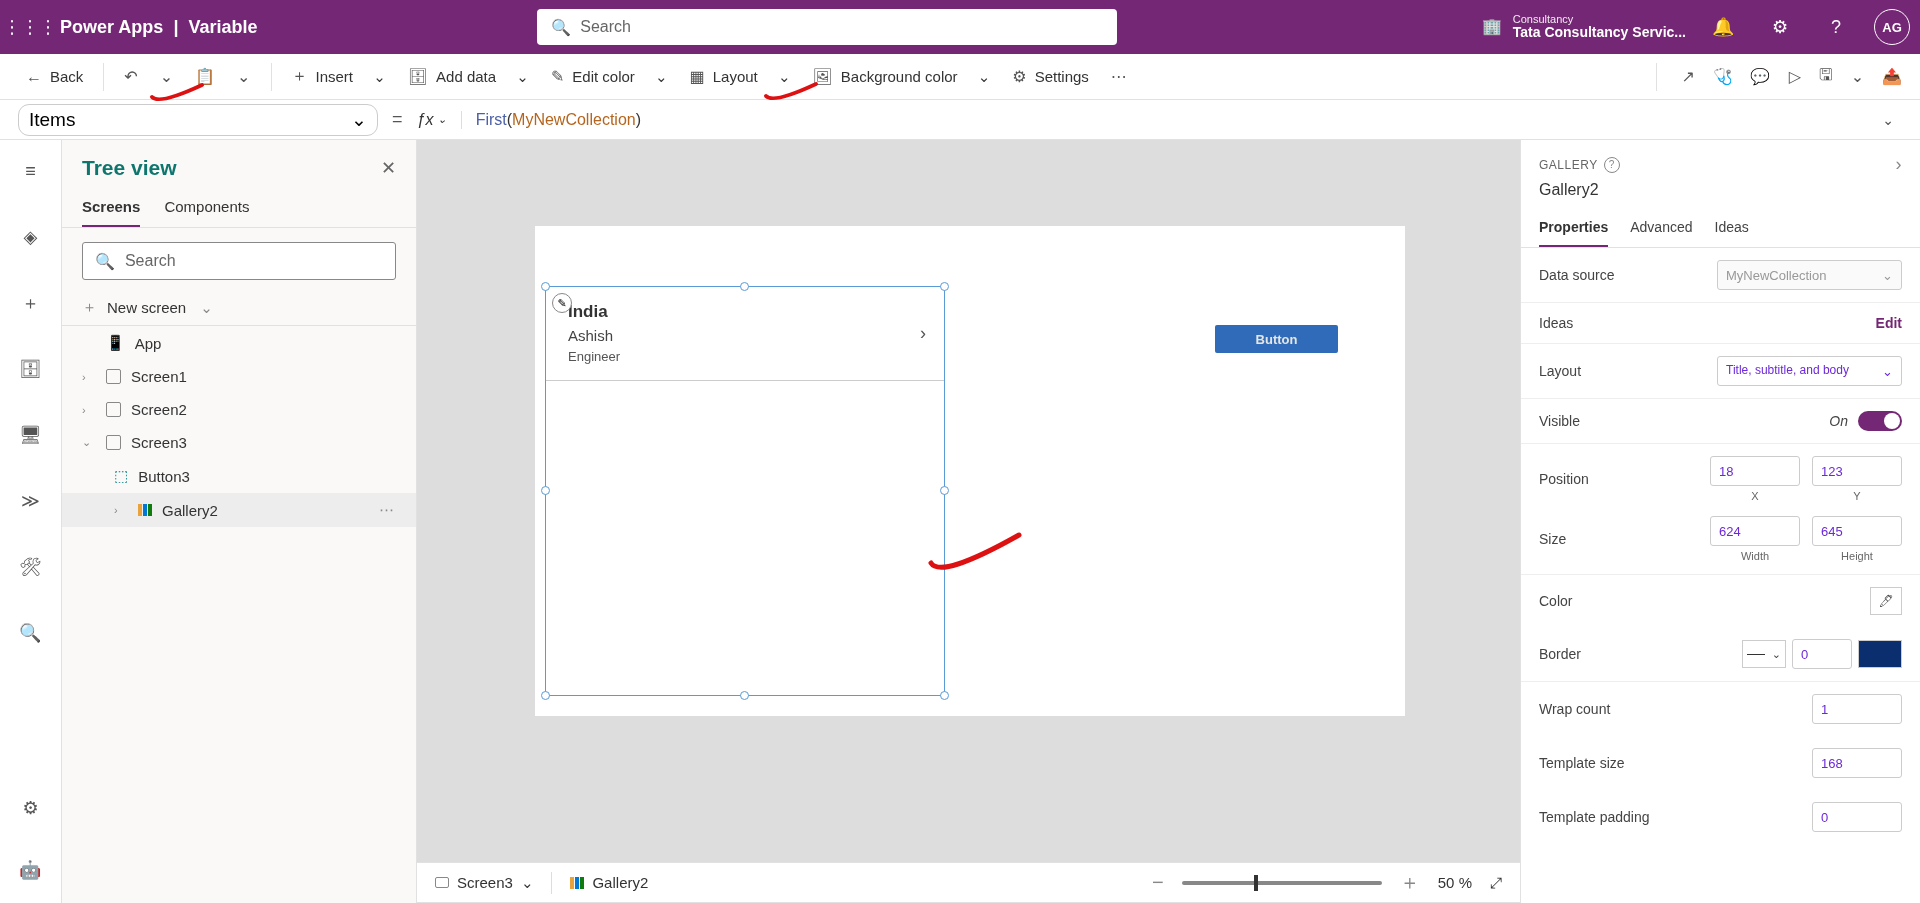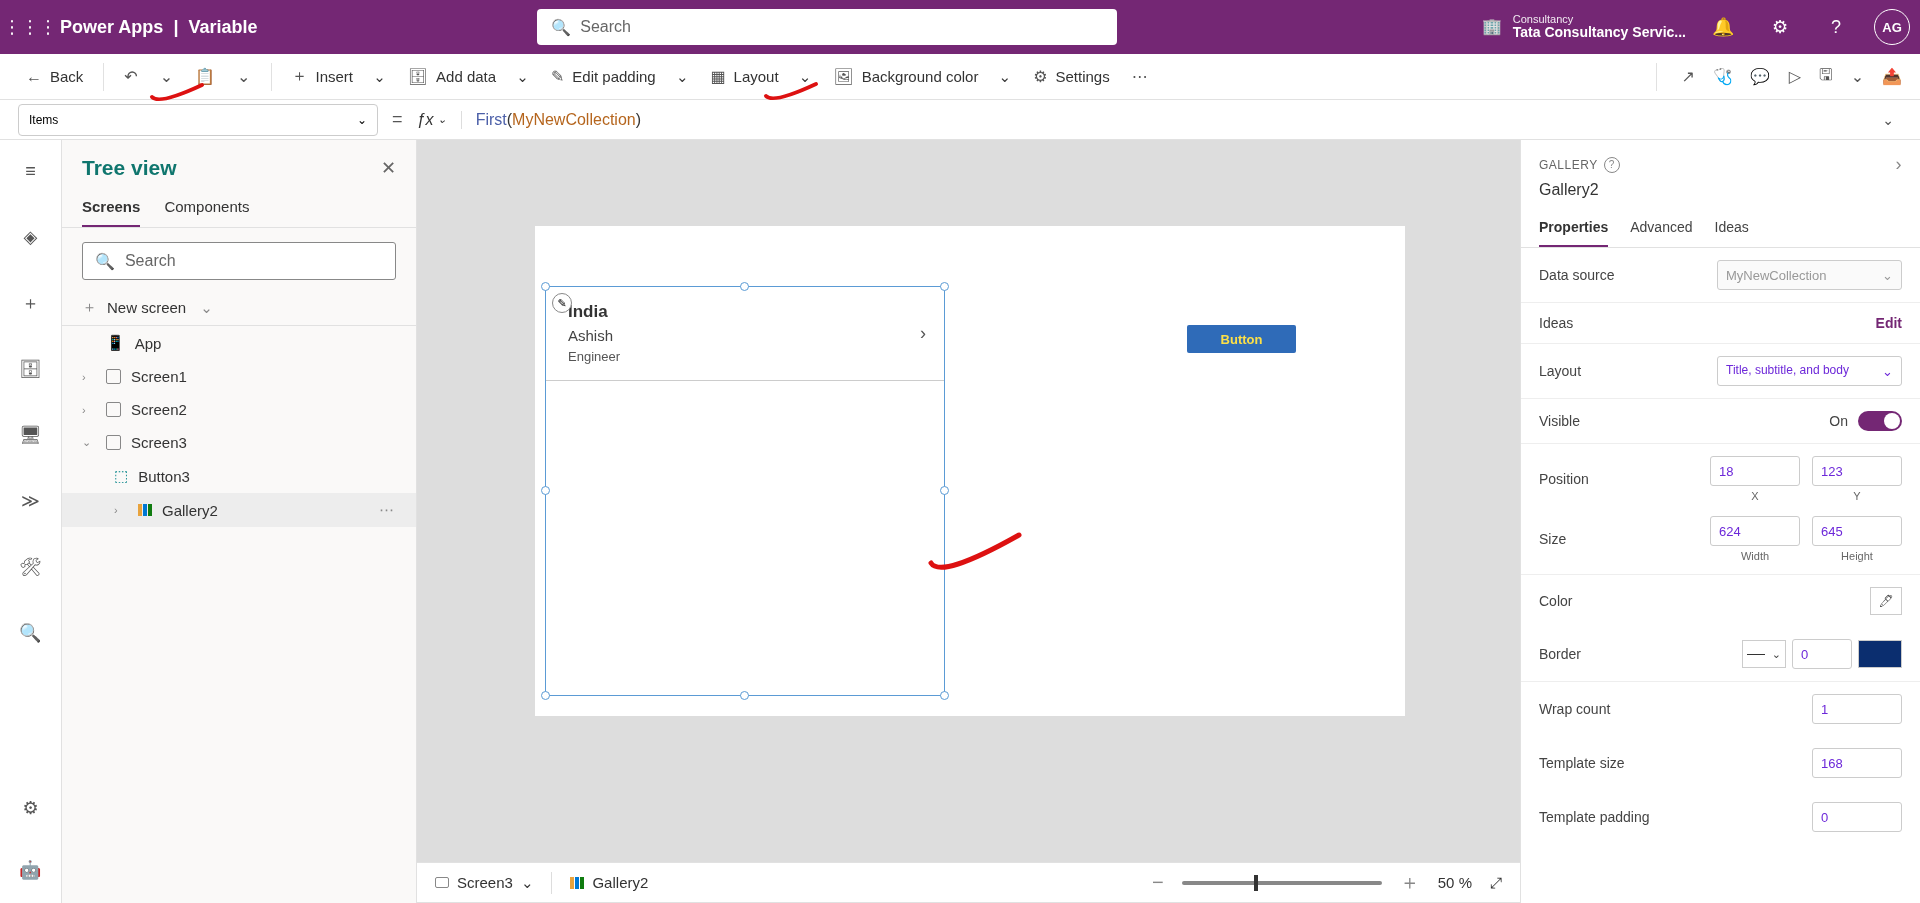--- a/index.html
+++ b/index.html
@@ -17,21 +17,21 @@
 .header-icon { width: 36px; height: 36px; display: flex; align-items: center; justify-content: center; font-size: 18px; }
 .avatar { width: 36px; height: 36px; border: 1.5px solid #fff; border-radius: 50%; display: flex; align-items: center; justify-content: center; font-size: 13px; font-weight: 600; }
 
 .toolbar { height: 46px; border-bottom: 1px solid #e1e1e1; display: flex; align-items: center; padding: 0 18px; gap: 6px; color: #333; }
 .tb-btn { display: flex; align-items: center; gap: 8px; padding: 6px 8px; font-size: 15px; border-radius: 3px; }
 .tb-sep { width: 1px; height: 28px; background: #e1e1e1; margin: 0 6px; }
 .tb-icon { font-size: 16px; color: #555; }
 .tb-right { margin-left: auto; display: flex; align-items: center; gap: 18px; }
 
 .formula-bar { height: 40px; border-bottom: 1px solid #e1e1e1; display: flex; align-items: center; padding: 0 18px; gap: 14px; }
-.prop-select { width: 360px; height: 32px; border: 1px solid #ccc; border-radius: 4px; padding: 0 10px; display: flex; align-items: center; justify-content: space-between; font-size: 12px; position: relative; }
+.prop-select { width: 360px; height: 32px; border: 1px solid #ccc; border-radius: 11px; padding: 0 10px; display: flex; align-items: center; justify-content: space-between; font-size: 19px; position: relative; }
 .eq { font-size: 18px; color: #555; }
 .fx { font-style: italic; font-size: 16px; color: #333; display: flex; align-items: center; gap: 4px; border-right: 1px solid #ddd; padding-right: 14px; }
 .formula-input { flex: 1; font-family: Consolas, monospace; font-size: 16px; position: relative; }
 .fn { color: #4b5fa8; }
 .paren { color: #333; }
 .coll { color: #b5651d; }
 .expand-formula { color: #555; font-size: 14px; padding: 0 8px; }
 
 .main { display: flex; height: calc(100% - 140px); }
 .leftrail { width: 62px; border-right: 1px solid #e1e1e1; display: flex; flex-direction: column; align-items: center; padding-top: 12px; gap: 28px; color: #555; }
@@ -67,21 +67,21 @@
 .h-tl { top: -5px; left: -5px; } .h-tc { top: -5px; left: calc(50% - 5px); } .h-tr { top: -5px; right: -5px; }
 .h-ml { top: calc(50% - 5px); left: -5px; } .h-mr { top: calc(50% - 5px); right: -5px; }
 .h-bl { bottom: -5px; left: -5px; } .h-bc { bottom: -5px; left: calc(50% - 5px); } .h-br { bottom: -5px; right: -5px; }
 .gallery-row { border-bottom: 1px solid #ccc; padding: 14px 18px 14px 22px; display: flex; justify-content: space-between; align-items: center; position: relative; }
 .gallery-text { line-height: 1.35; }
 .g-title { font-size: 17px; font-weight: 700; color: #333; }
 .g-sub { font-size: 15px; color: #444; margin-top: 2px; }
 .g-body { font-size: 13px; color: #555; margin-top: 2px; }
 .g-chev { font-size: 18px; color: #555; }
 .edit-pencil { position: absolute; top: 6px; left: 6px; width: 20px; height: 20px; border: 1px solid #888; border-radius: 50%; display: flex; align-items: center; justify-content: center; font-size: 11px; background: #fff; }
-.canvas-button { position: absolute; left: 770px; top: 185px; width: 109px; height: 28px; background: #2f6bb8; color: #fde047; font-size: 13px; font-weight: 600; display: flex; align-items: center; justify-content: center; border-radius: 2px; }
+.canvas-button { position: absolute; left: 798px; top: 185px; width: 123px; height: 28px; background: #2f6bb8; color: #e5e5e5; font-size: 13px; font-weight: 600; display: flex; align-items: center; justify-content: center; border-radius: 2px; }
 .red-check1 { position: absolute; left: 128px; top: -26px; }
 .red-check2 { position: absolute; left: 285px; top: -32px; }
 .red-check3 { position: absolute; left: 379px; top: 240px; }
 
 .statusbar { position: absolute; bottom: 0; left: 0; right: 0; height: 40px; background: #fff; border-top: 1px solid #e1e1e1; display: flex; align-items: center; padding: 0 18px; gap: 18px; font-size: 15px; color: #333; }
 .sb-item { display: flex; align-items: center; gap: 8px; }
 .sb-right { margin-left: auto; display: flex; align-items: center; gap: 18px; }
 .zoom-slider { width: 200px; height: 4px; background: #888; position: relative; border-radius: 2px; }
 .zoom-thumb { position: absolute; top: -6px; left: 36%; width: 4px; height: 16px; background: #333; }
 
@@ -92,21 +92,21 @@
 .rp-tab { padding: 10px 0; font-size: 14px; color: #444; }
 .rp-tab.active { border-bottom: 2px solid #742774; font-weight: 600; color: #333; }
 .rp-row { display: flex; justify-content: space-between; align-items: center; padding: 12px 18px; border-bottom: 1px solid #eee; font-size: 14px; color: #444; gap: 12px; }
 .rp-input { height: 30px; border: 1px solid #ccc; border-radius: 3px; padding: 0 8px; font-size: 13px; background: #fff; display: flex; align-items: center; justify-content: space-between; color: #6d28d9; }
 .rp-input.disabled { color: #999; background: #fafafa; }
 .rp-input.wide { width: 185px; }
 .rp-input.med { width: 90px; }
 .rp-link { color: #742774; font-weight: 600; }
 .toggle { width: 44px; height: 20px; background: #742774; border-radius: 10px; position: relative; }
 .toggle::after { content: ''; position: absolute; right: 2px; top: 2px; width: 16px; height: 16px; background: #fff; border-radius: 50%; }
-.toggle-wrap { display: flex; align-items: center; gap: 10px; }
+.toggle-wrap { display: flex; align-items: center; gap: 10px; font-style: italic; }
 .pair { display: flex; gap: 12px; }
 .pair-col { display: flex; flex-direction: column; align-items: center; gap: 4px; }
 .pair-label { font-size: 11px; color: #666; }
 .color-swatch { width: 32px; height: 28px; border: 1px solid #ccc; background: #fff; display: flex; align-items: center; justify-content: center; }
 .border-style { width: 44px; height: 28px; border: 1px solid #ccc; display: flex; align-items: center; justify-content: space-between; padding: 0 4px; }
 .border-color { width: 44px; height: 28px; background: #0b2e6f; border: 1px solid #ccc; }
 .help-circle { width: 16px; height: 16px; border: 1.2px solid #888; border-radius: 50%; display: inline-flex; align-items: center; justify-content: center; font-size: 10px; color: #888; margin-left: 6px; }
 </style>
 </head>
 <body>
@@ -151,21 +151,21 @@
     </div>
   <div class="tb-btn">
       <span class="tb-icon">📋</span>
     </div>
   <div class="tb-btn">
       <span class="tb-icon">⌄</span>
     </div>
   <div class="tb-sep"></div>
   <div class="tb-btn"><span class="tb-icon">＋</span><span>Insert</span>&nbsp;<span>⌄</span></div>
   <div class="tb-btn"><span class="tb-icon">🗄</span><span>Add data</span>&nbsp;<span>⌄</span></div>
-  <div class="tb-btn"><span class="tb-icon">✎</span><span>Edit padding</span>&nbsp;<span>⌄</span></div>
+  <div class="tb-btn"><span class="tb-icon">✎</span><span>Edit color</span>&nbsp;<span>⌄</span></div>
   <div class="tb-btn"><span class="tb-icon">▦</span><span>Layout</span>&nbsp;<span>⌄</span></div>
   <div class="tb-btn"><span class="tb-icon">🖼</span><span>Background color</span>&nbsp;<span>⌄</span></div>
   <div class="tb-btn">
       <span class="tb-icon">⚙</span>
       <span>Settings</span>
     </div>
   <div class="tb-btn">
       <span class="tb-icon">⋯</span>
     </div>
   <div class="tb-right">

